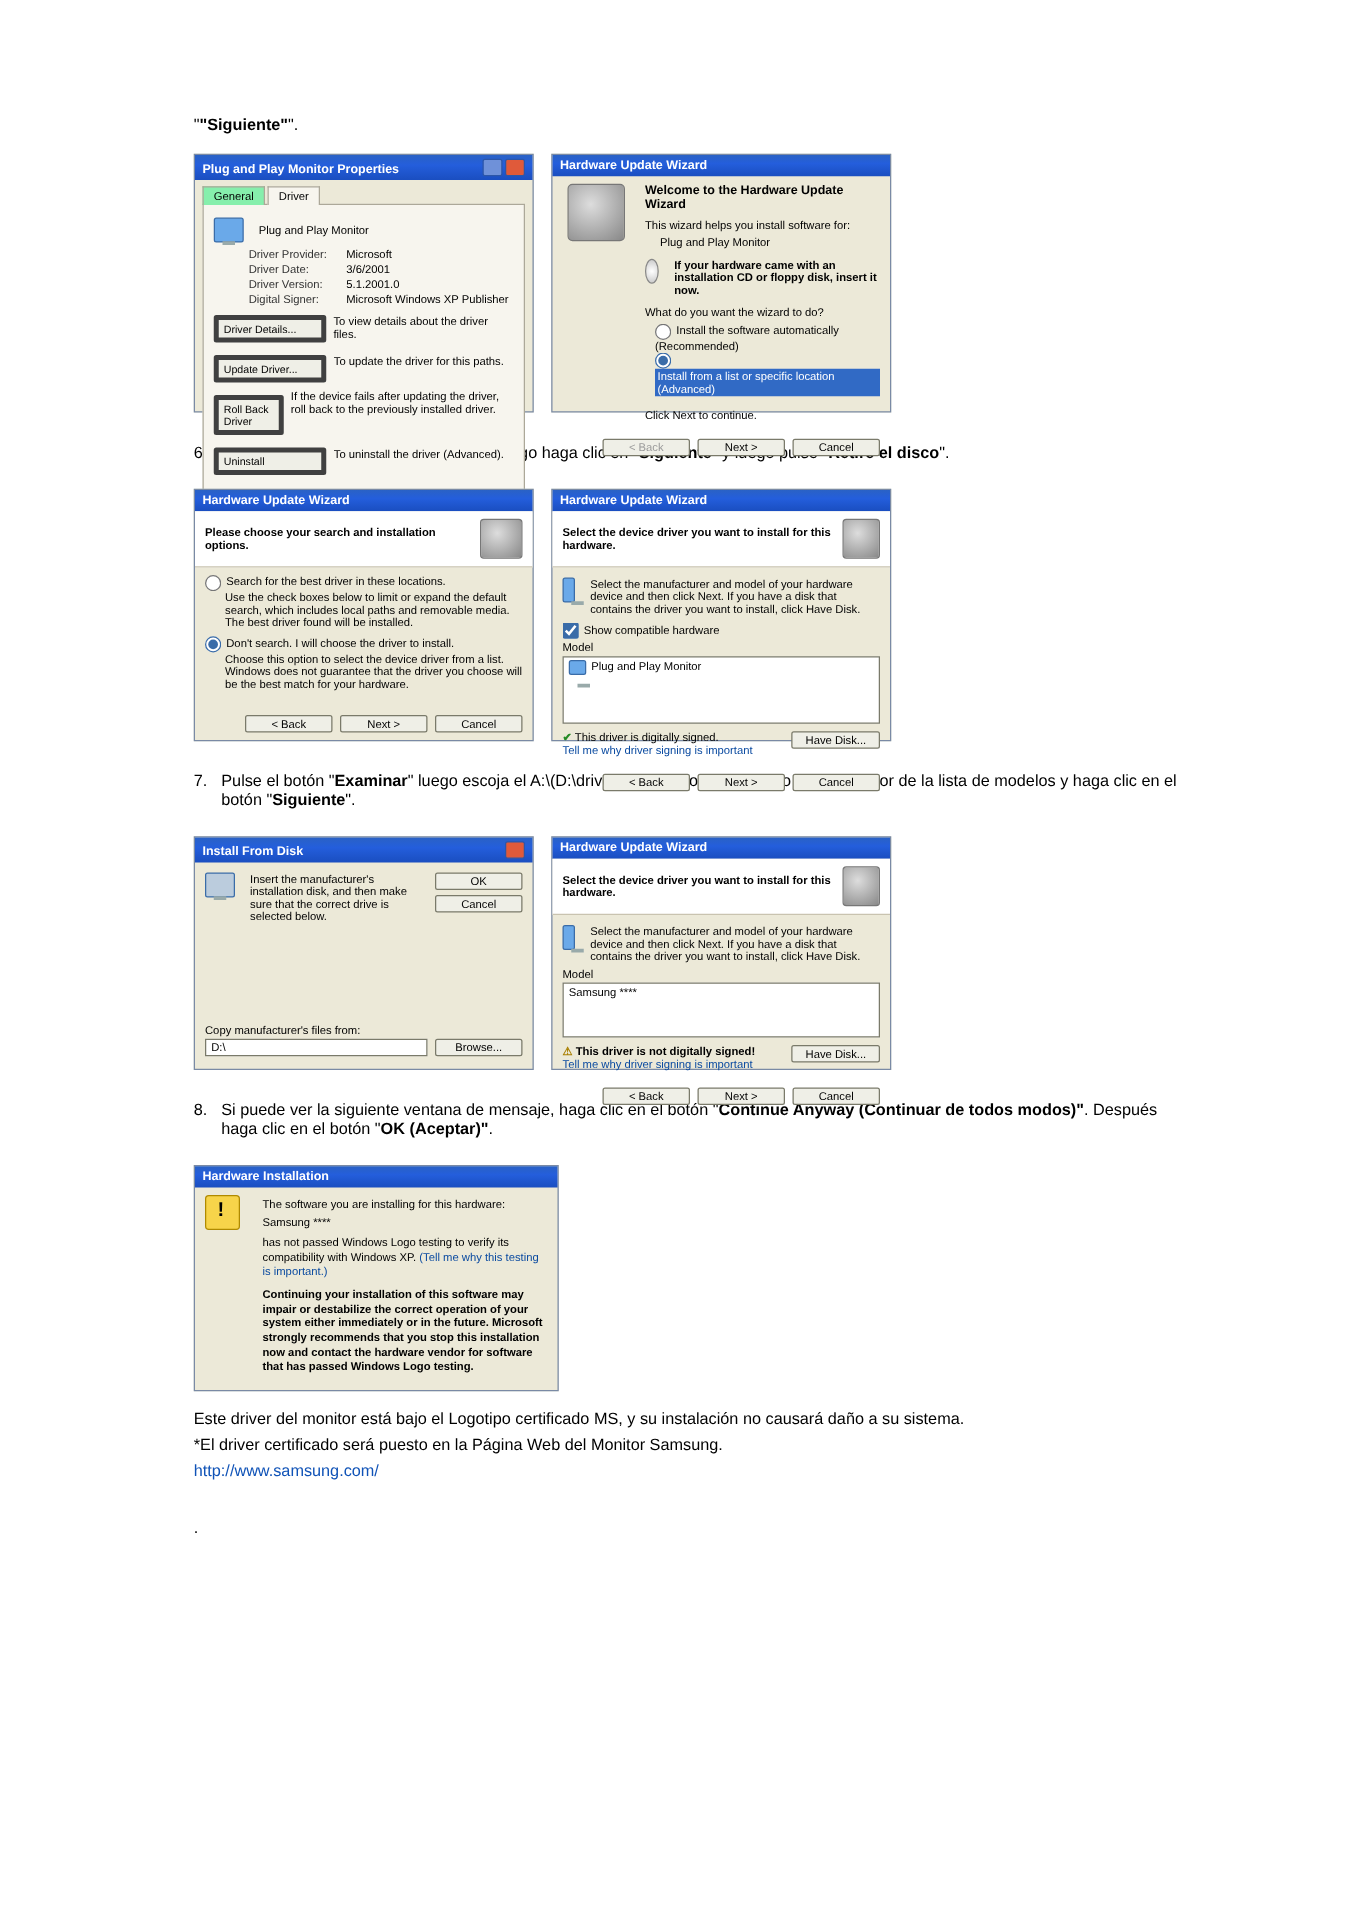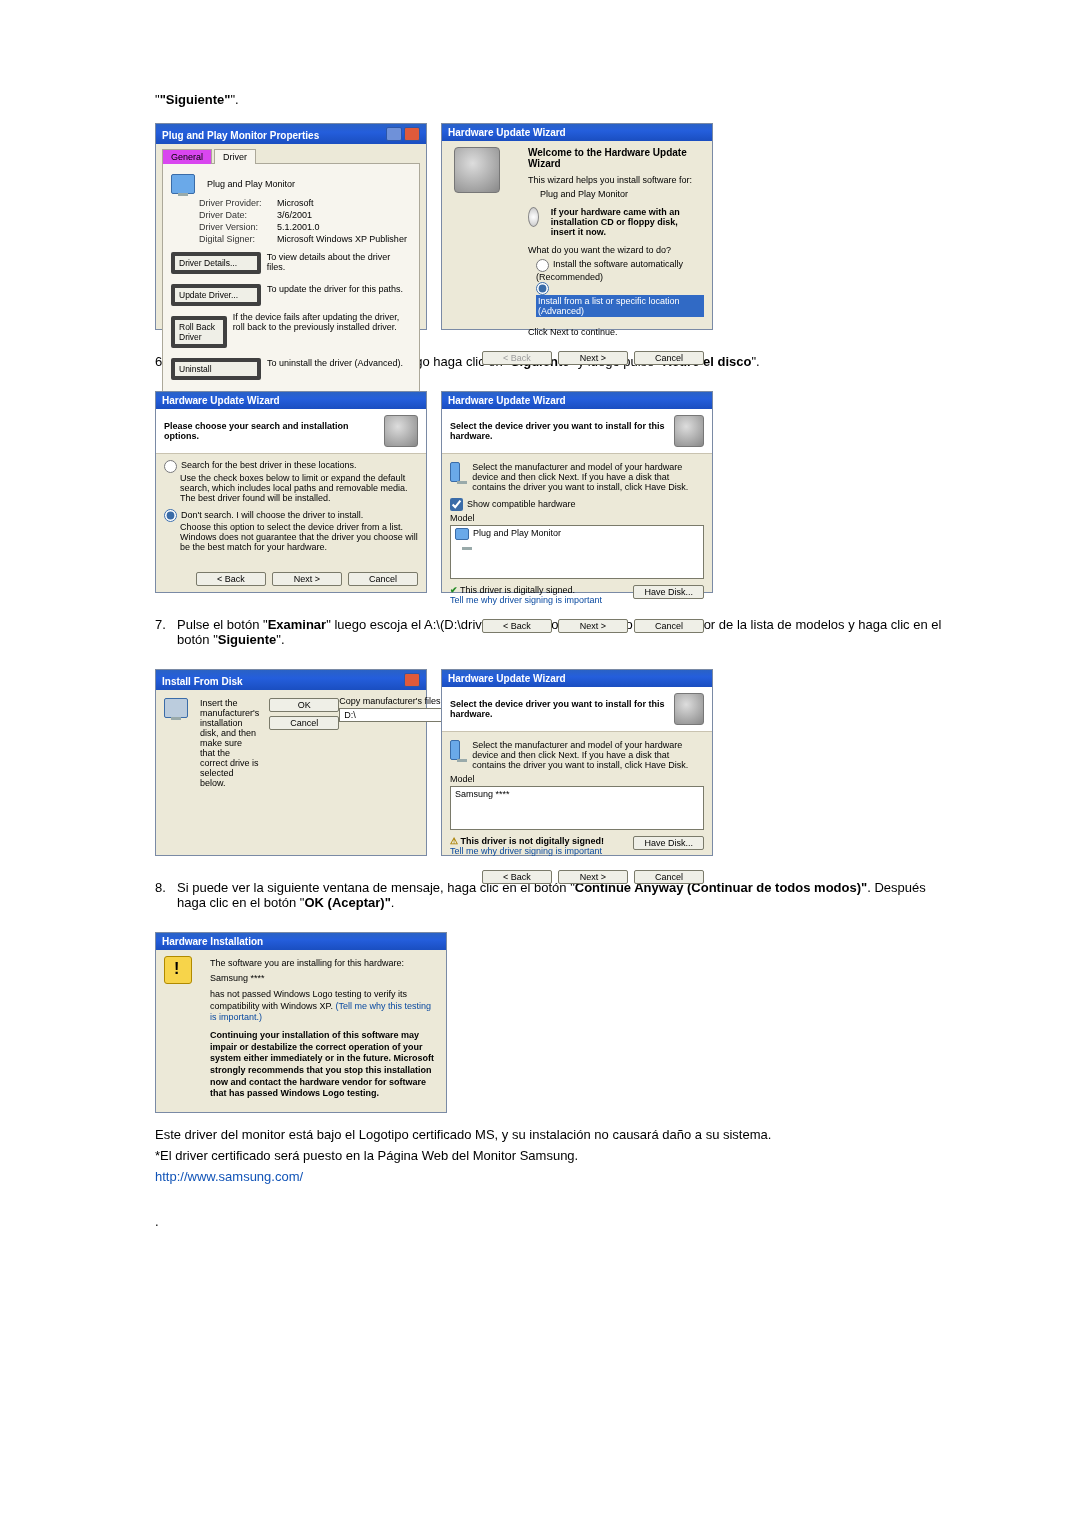--- a/index.html
+++ b/index.html
@@ -30,21 +30,21 @@
   }
   .win .titlebar{
     background:linear-gradient(#2a62c5,#245edc 40%,#1a4ec0);
     color:#fff;font-size:10px;font-weight:bold;padding:3px 6px;display:flex;align-items:flex-end;justify-content:space-between;
   }
   .titlebar .tbtns{display:flex;gap:2px}
   .titlebar .tbtn{width:14px;height:12px;background:#6f91d9;border:1px solid #2c56a8;border-radius:2px;display:inline-block}
   .titlebar .tbtn.close{background:#e05a3a}
   .win .body{padding:6px 8px 8px 8px;flex:1}
   .tabs{display:flex;gap:2px;padding:4px 6px 0 6px;font-size:9px}
-  .tab{padding:2px 8px;border:1px solid #aca899;border-bottom:none;background:#d946ef;position:relative;top:1px}
+  .tab{padding:2px 8px;border:1px solid #aca899;border-bottom:none;background:#86efac;position:relative;top:1px}
   .tab.active{background:#f7f5ee;z-index:2}
   .panel{border:1px solid #aca899;background:#f7f5ee;margin:0 6px 6px 6px;padding:8px;font-size:9px}
   .row{display:flex;gap:6px;margin:2px 0}
   .lbl{color:#333}
   .btnrow{display:flex;gap:6px;justify-content:flex-end;padding:6px 8px}
   .xpbtn{background:#efefe7;border:1px solid #7a7a6a;border-radius:2px;padding:1px 10px;font-size:9px;cursor:default;min-width:48px;text-align:center}
   .leftbtn{background:#efefe7;border:4px solid #404040;border-radius:2px;padding:2px 4px;font-size:8.5px;width:74px;display:block;margin:4px 0;cursor:default}
   .mon-icon{width:22px;height:18px;background:#6aa9e9;border:1px solid #3a6ca8;border-radius:2px;display:inline-block;margin-right:6px;position:relative}
   .mon-icon:after{content:"";position:absolute;left:6px;top:18px;width:10px;height:3px;background:#9aa}
   .wiz-icon{width:44px;height:44px;background:radial-gradient(circle at 40% 35%,#ddd,#888);border:1px solid #777;border-radius:4px;display:inline-block}
@@ -132,21 +132,21 @@
       <div class="btnrow">
         <span class="xpbtn">OK</span>
         <span class="xpbtn">Cancel</span>
       </div>
     </div>
 
     <div class="win" style="width:270px;height:205px">
       <div class="titlebar">
         <span>Hardware Update Wizard</span>
       </div>
-      <div class="body" style="display:flex;gap:24px;flex:1">
+      <div class="body" style="display:flex;gap:12px;flex:1">
         <div style="width:54px;text-align:center"><span class="wiz-icon"></span></div>
         <div style="flex:1">
           <div class="bold" style="font-size:10px;margin-bottom:6px">Welcome to the Hardware Update Wizard</div>
           <div>This wizard helps you install software for:</div>
           <div style="margin:4px 0 8px 12px">Plug and Play Monitor</div>
           <div class="row" style="align-items:flex-start">
               <span class="cd-icon"></span>
               <span class="bold">If your hardware came with an installation CD or floppy disk, insert it now.</span>
             </div>
           <div style="margin-top:8px">What do you want the wizard to do?</div>
@@ -247,21 +247,21 @@
   
   <div class="imgrow" style="margin-top:22px">
 
     <div class="win" style="width:270px;height:185px">
       <div class="titlebar">
         <span>Install From Disk</span>
         <span class="tbtns">
             <span class="tbtn close"></span>
           </span>
       </div>
-      <div class="body" style="flex:1;display:flex;">
+      <div class="body" style="flex:1;display:flex;flex-direction:column">
         <div class="row" style="align-items:flex-start">
           <span class="mon-icon" style="background:#bcd"></span>
           <span style="flex:1">Insert the manufacturer's installation disk, and then make sure that the correct drive is selected below.</span>
           <div style="display:flex;flex-direction:column;gap:4px;margin-left:4px">
             <span class="xpbtn">OK</span>
             <span class="xpbtn">Cancel</span>
           </div>
         </div>
         <div style="flex:1"></div>
         <div>

